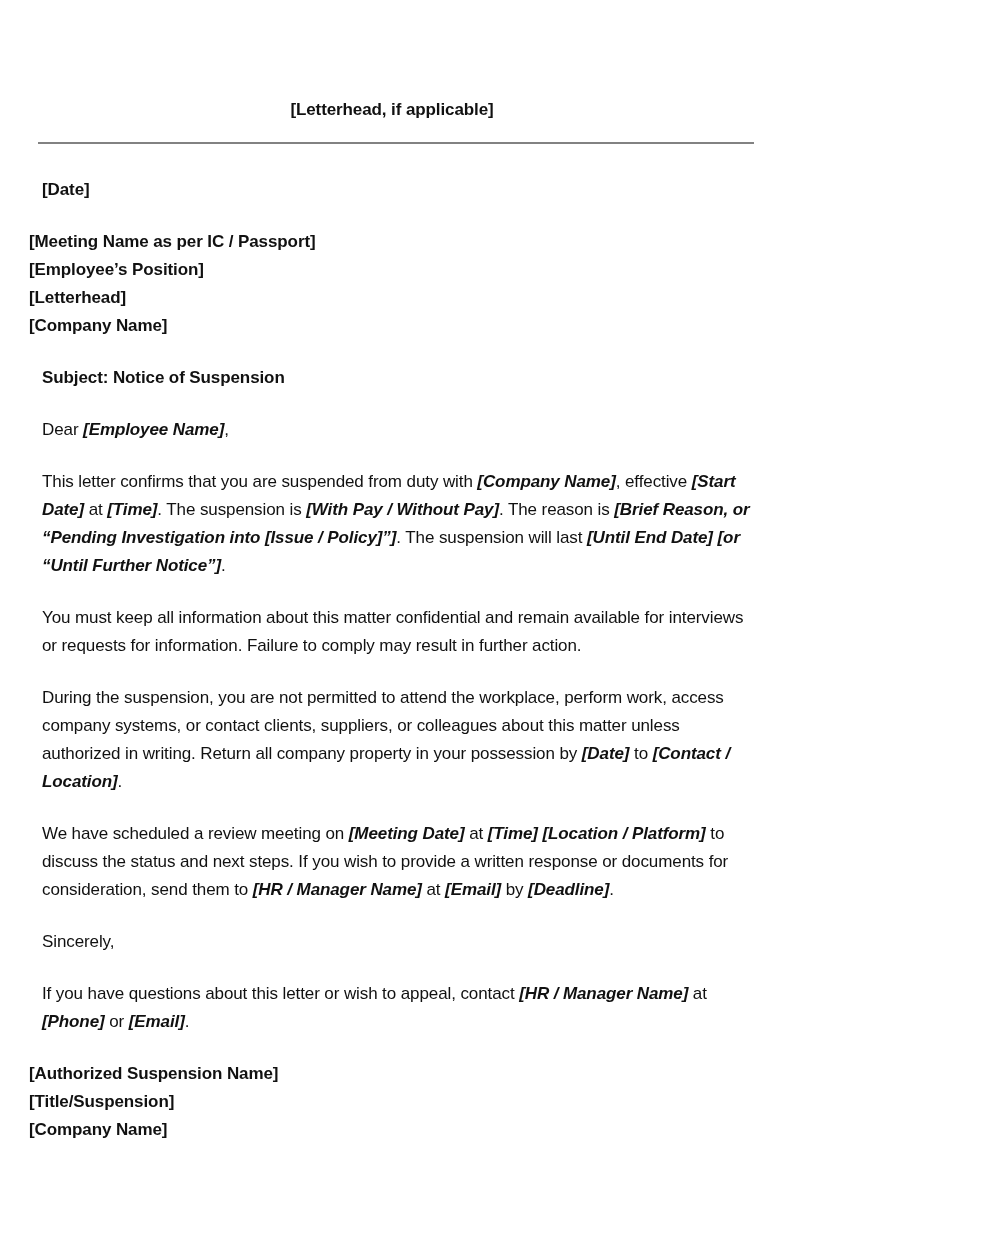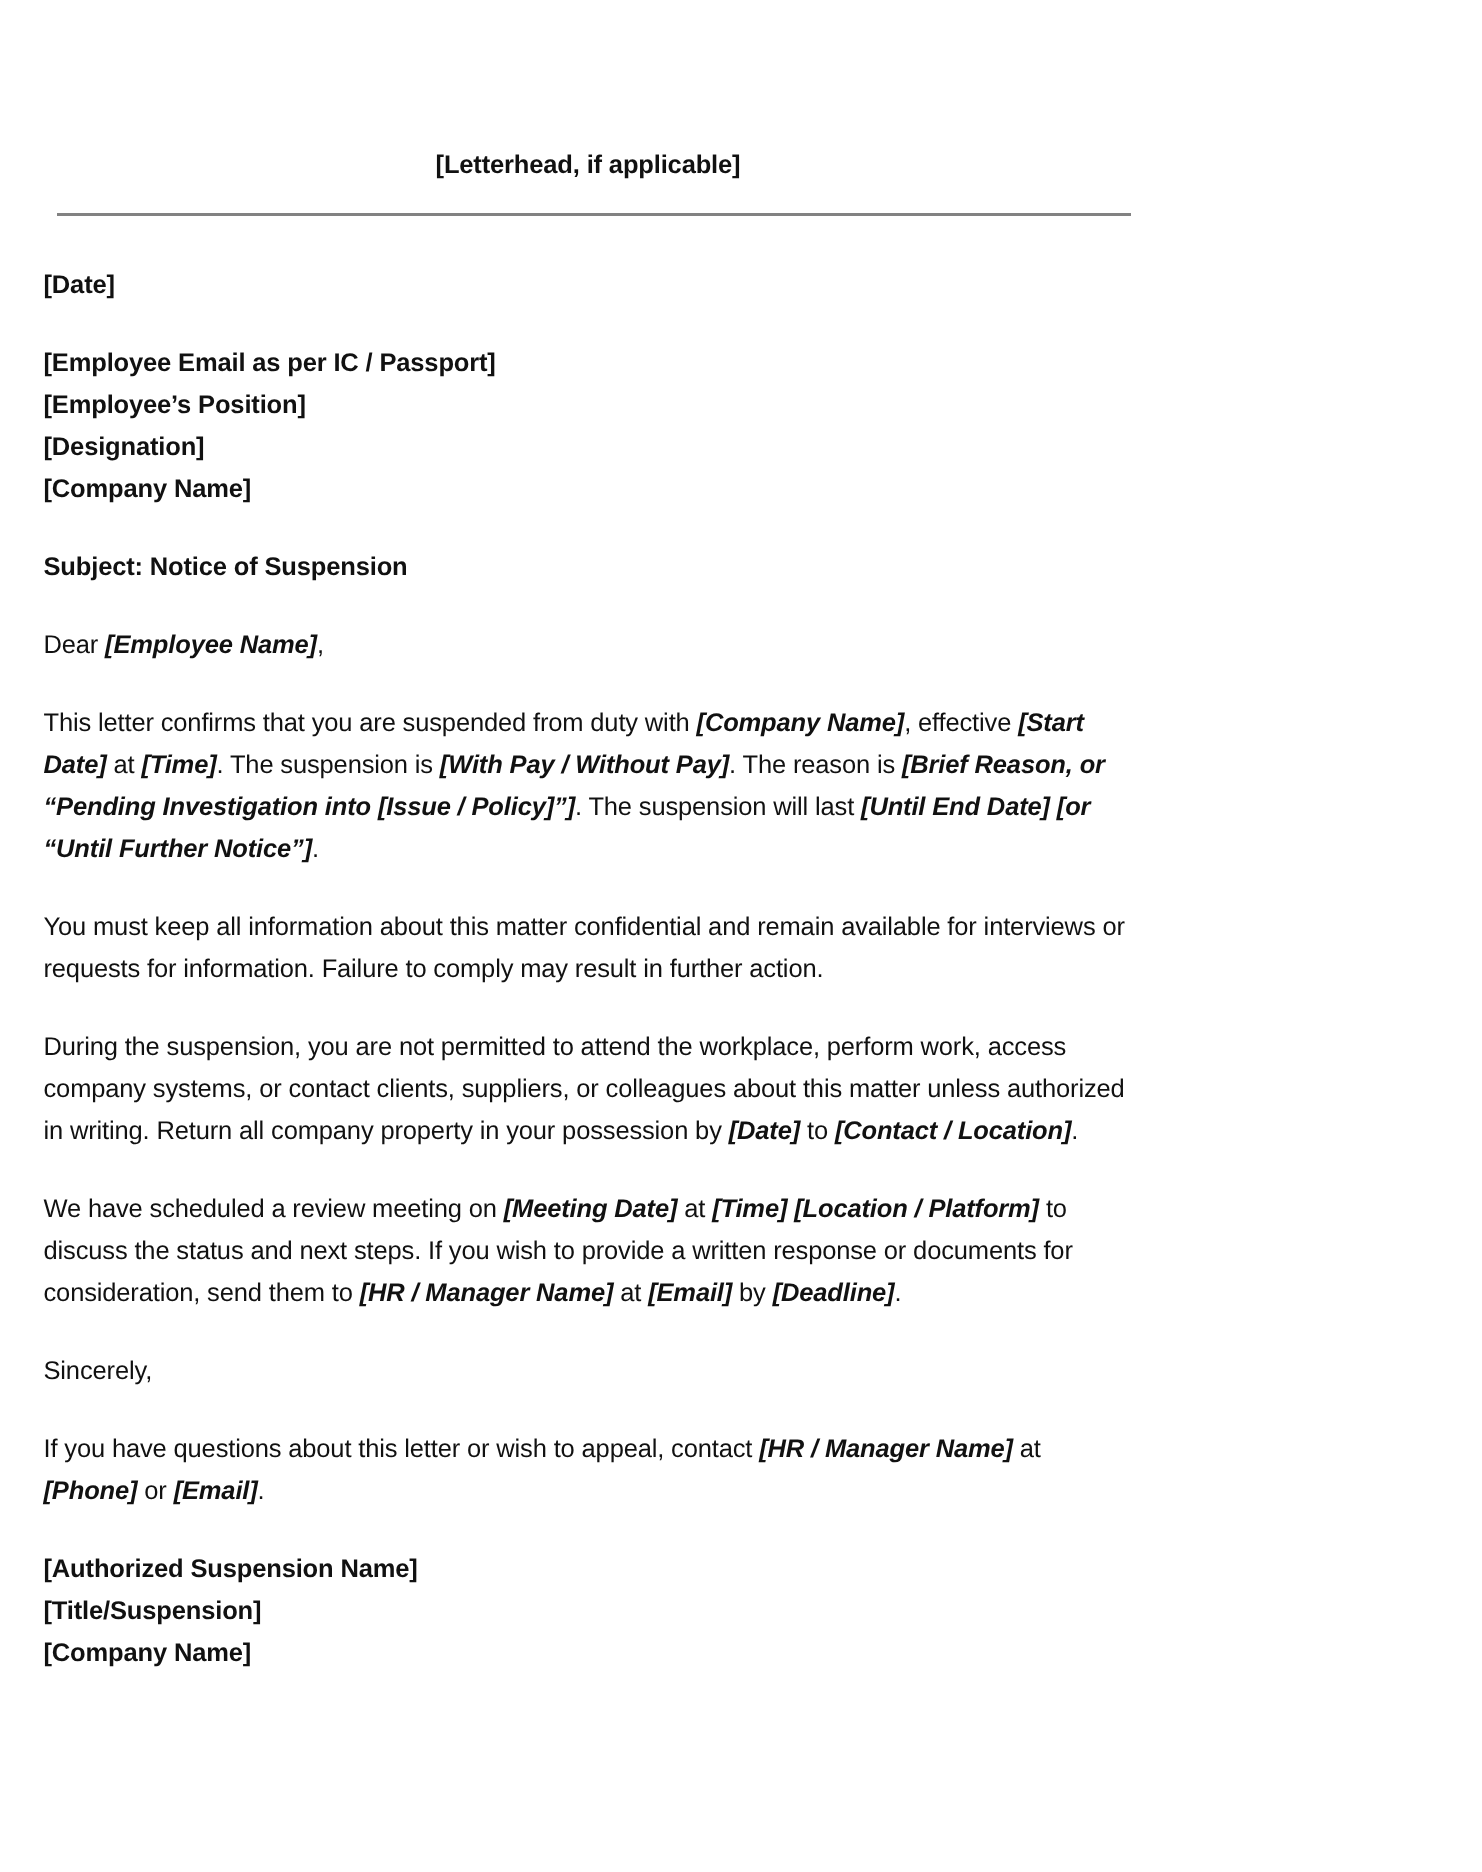--- a/index.html
+++ b/index.html
@@ -27,21 +27,21 @@
     text-align: center;
     font-weight: 700;
     margin: 0;
   }
   hr.divider {
     border: none;
     border-top: 2px solid #828282;
     margin: 18px 1px 32px 9px;
   }
   p, .para {
-    margin: 0 0 24px 0;
+    margin: 0 0 24px 13px;
   }
   .bold {
     font-weight: 700;
   }
   strong {
     font-weight: 700;
     font-style: italic;
   }
   .block {
     margin: 0 0 24px 0;
@@ -55,23 +55,23 @@
 
 <div class="page">
 
   <p class="letterhead">[Letterhead, if applicable]</p>
 
   <hr class="divider">
 
   <p class="bold">[Date]</p>
 
   <div class="block">
-    <div>[Employee Email as per IC / Passport]</div>
+    <div>[Meeting Name as per IC / Passport]</div>
     <div>[Employee’s Position]</div>
-    <div>[Designation]</div>
+    <div>[Letterhead]</div>
     <div>[Company Name]</div>
   </div>
 
   <p class="bold">Subject: Notice of Suspension</p>
 
   <p><span>Dear </span><strong>[Employee Name]</strong><span>,</span></p>
 
   <p><span>This letter confirms that you are suspended from duty with </span><strong>[Company Name]</strong><span>, effective </span><strong>[Start Date]</strong><span> at </span><strong>[Time]</strong><span>. The suspension is </span><strong>[With Pay / Without Pay]</strong><span>. The reason is </span><strong>[Brief Reason, or “Pending Investigation into [Issue / Policy]”]</strong><span>. The suspension will last </span><strong>[Until End Date] [or “Until Further Notice”]</strong><span>.</span></p>
 
   <p><span>You must keep all information about this matter confidential and remain available for interviews or requests for information. Failure to comply may result in further action.</span></p>

